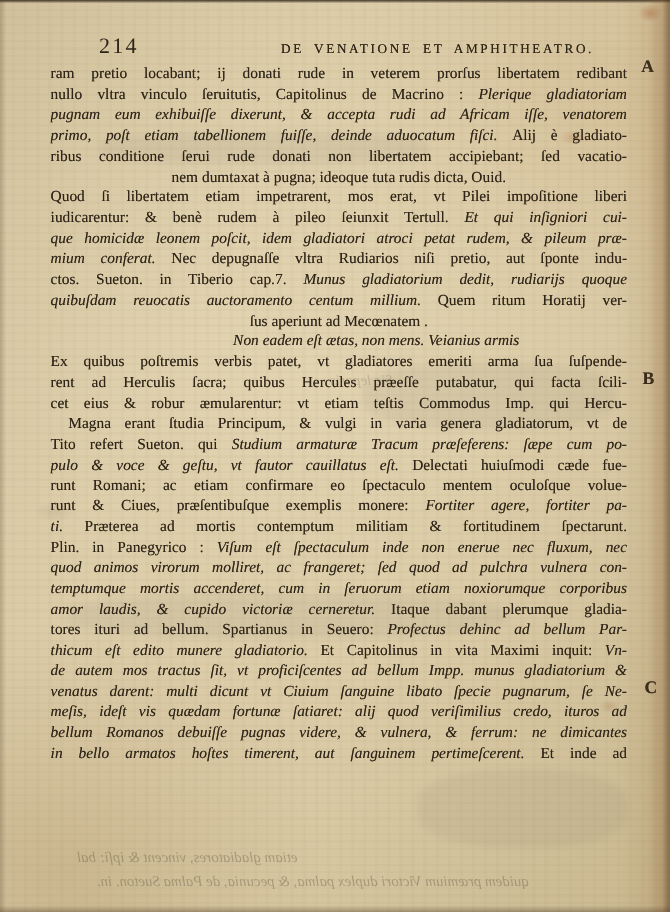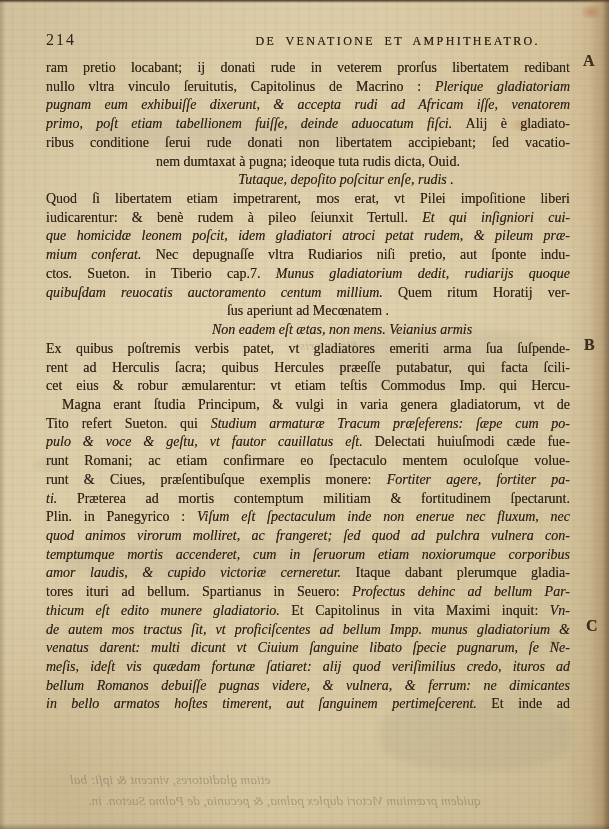--- a/index.html
+++ b/index.html
@@ -36,21 +36,21 @@
   #stain4{left:30px;top:455px;width:40px;height:20px;background:radial-gradient(rgba(110,100,75,.12),rgba(0,0,0,0) 70%);}
   
   .smudge{position:absolute;pointer-events:none;z-index:1;filter:blur(3px);background:rgba(100,105,85,.08);border-radius:40%;}
   #sm1{left:330px;top:330px;width:230px;height:60px;}
   #sm2{left:60px;top:540px;width:400px;height:40px;}
   #sm3{left:380px;top:700px;width:190px;height:70px;}
   #sm4{left:90px;top:120px;width:300px;height:30px;}
 
   
   #header{position:absolute;top:31px;left:46px;width:524px;display:flex;align-items:baseline;z-index:3;}
-  #page-number{font-size:16px;letter-spacing:2px;min-width:46px;}
+  #page-number{font-size:20px;letter-spacing:2px;min-width:46px;margin-left:44px;}
   #running-title{flex:1;text-align:right;font-size:12px;letter-spacing:2.4px;word-spacing:4px;
     text-shadow:0 0 .6px rgba(46,36,23,.75);}
 
   
   #body-text{position:absolute;top:59px;left:46px;width:524px;z-index:3;}
   .line{
     height:18.72px;line-height:18.72px;font-size:14px;
     text-align:justify;text-align-last:justify;
     white-space:normal;overflow:hidden;
     text-shadow:0 0 .5px rgba(46,36,23,.6);
@@ -103,21 +103,20 @@
     <span style="min-width:30px;"></span>
   </div>
 
   <div id="body-text">
       <div class="line"><span class="rm">ram pretio locabant; ij donati rude in veterem prorſus libertatem redibant</span></div>
       <div class="line"><span class="rm">nullo vltra vinculo ſeruitutis, Capitolinus de Macrino : </span><span class="it">Plerique gladiatoriam</span></div>
       <div class="line"><span class="it">pugnam eum exhibuiſſe dixerunt, &amp; accepta rudi ad Africam iſſe, venatorem</span></div>
       <div class="line"><span class="it">primo, poſt etiam tabellionem fuiſſe, deinde aduocatum fiſci. </span><span class="rm">Alij è gladiato-</span></div>
       <div class="line"><span class="rm">ribus conditione ſerui rude donati non libertatem accipiebant; ſed vacatio-</span></div>
       <div class="line nj"><span class="rm">nem dumtaxat à pugna; ideoque tuta rudis dicta, Ouid.</span></div>
-      <div class="line nj v1"><span class="it">Tutaque, depoſito poſcitur enſe, rudis .</span></div>
       <div class="line"><span class="rm">Quod ſi libertatem etiam impetrarent, mos erat, vt Pilei impoſitione liberi</span></div>
       <div class="line"><span class="rm">iudicarentur: &amp; benè rudem à pileo ſeiunxit Tertull. </span><span class="it">Et qui inſigniori cui-</span></div>
       <div class="line"><span class="it">que homicidæ leonem poſcit, idem gladiatori atroci petat rudem, &amp; pileum præ-</span></div>
       <div class="line"><span class="it">mium conferat. </span><span class="rm">Nec depugnaſſe vltra Rudiarios niſi pretio, aut ſponte indu-</span></div>
       <div class="line"><span class="rm">ctos. Sueton. in Tiberio cap.7. </span><span class="it">Munus gladiatorium dedit, rudiarijs quoque</span></div>
       <div class="line"><span class="it">quibuſdam reuocatis auctoramento centum millium. </span><span class="rm">Quem ritum Horatij ver-</span></div>
       <div class="line nj"><span class="rm">ſus aperiunt ad Mecœnatem .</span></div>
       <div class="line nj v2"><span class="it">Non eadem eſt ætas, non mens. Veianius armis</span></div>
       <div class="line"><span class="rm">Ex quibus poſtremis verbis patet, vt gladiatores emeriti arma ſua ſuſpende-</span></div>
       <div class="line"><span class="rm">rent ad Herculis ſacra; quibus Hercules præeſſe putabatur, qui facta ſcili-</span></div>

